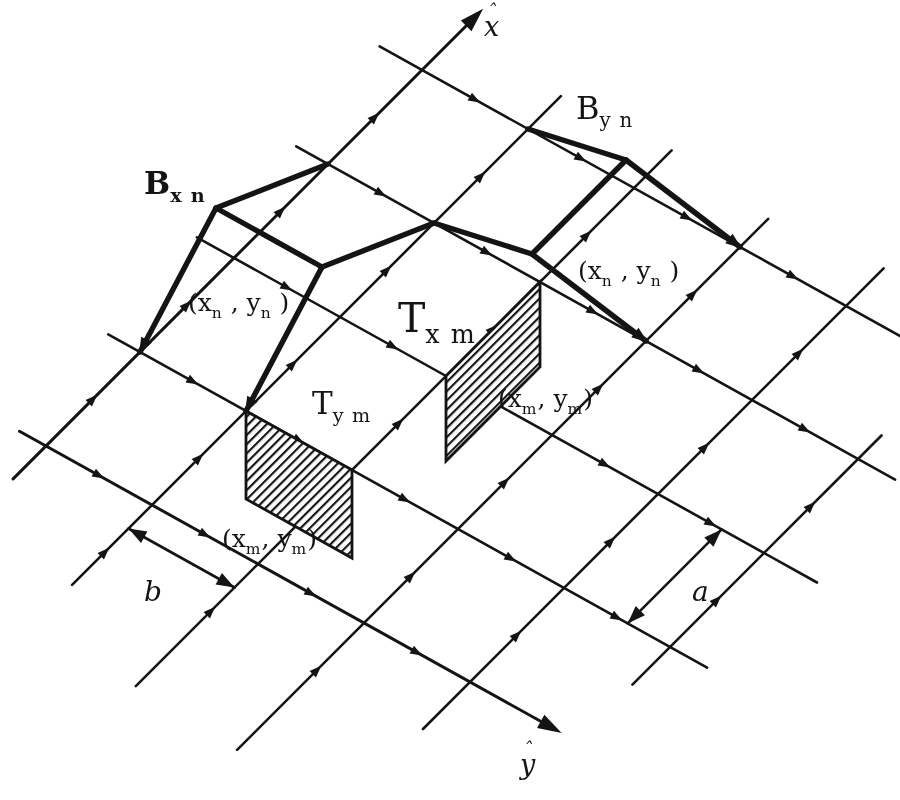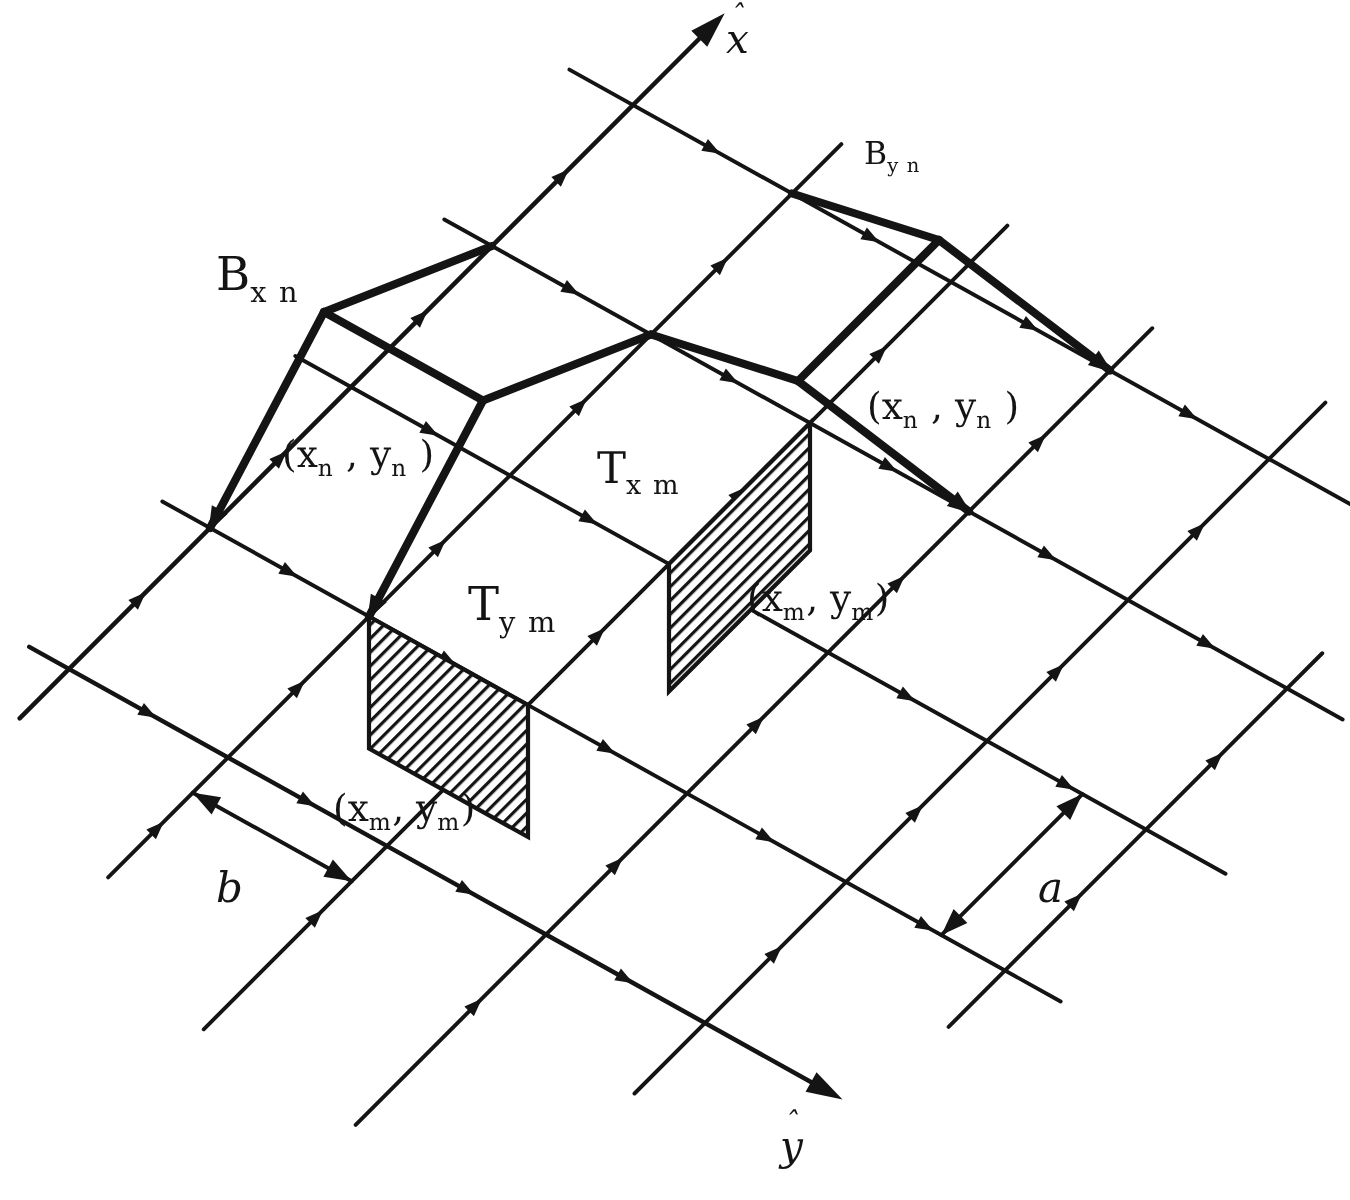--- a/index.html
+++ b/index.html
@@ -147,23 +147,23 @@
           <polygon points="647.5899024920901,342.2133466387004 631.2306426392677,337.2762810053678 638.51072247147,327.7368660528269" fill="#141414"></polygon>
           <line x1="528" y1="129" x2="626" y2="160" stroke="#141414" stroke-width="5.4" stroke-linecap="round"></line>
           <line x1="740" y1="247" x2="626" y2="160" stroke="#141414" stroke-width="5.4" stroke-linecap="round"></line>
           <polygon points="741.5899024920901,248.2133466387004 725.2306426392677,243.2762810053678 732.51072247147,233.73686605282685" fill="#141414"></polygon>
           <line x1="532" y1="254" x2="626" y2="160" stroke="#141414" stroke-width="5.4" stroke-linecap="round"></line>
         </g>
       </g>
   </svg>
 <div class="label" style="left: 484px; top: 6px; font-size: 27px;"><span class="hatstack it"><span class="hat">ˆ</span><span class="ch">x</span></span></div>
     <div class="label" style="left: 520px; top: 744px; font-size: 27px;"><span class="hatstack it"><span class="hat">ˆ</span><span class="ch">y</span></span></div>
-    <div class="label" style="left: 144px; top: 168px; font-size: 31px;"><span>B</span><span class="sub">x n</span></div>
-    <div class="label" style="left: 576px; top: 92px; font-size: 21px;"><span>B</span><span class="sub">y n</span></div>
+    <div class="label" style="left: 144px; top: 168px; font-size: 31px; font-weight: bold;"><span>B</span><span class="sub">x n</span></div>
+    <div class="label" style="left: 576px; top: 92px; font-size: 32px;"><span>B</span><span class="sub">y n</span></div>
     <div class="label" style="left: 188px; top: 290px; font-size: 25px;"><span>(x</span><span class="sub">n</span><span> , y</span><span class="sub">n</span><span> )</span></div>
     <div class="label" style="left: 578px; top: 258px; font-size: 25px;"><span>(x</span><span class="sub">n</span><span> , y</span><span class="sub">n</span><span> )</span></div>
-    <div class="label" style="left: 398px; top: 298px; font-size: 29px;"><span>T</span><span class="sub">x m</span></div>
+    <div class="label" style="left: 398px; top: 298px; font-size: 41px;"><span>T</span><span class="sub">x m</span></div>
     <div class="label" style="left: 312px; top: 388px; font-size: 31px;"><span>T</span><span class="sub">y m</span></div>
     <div class="label" style="left: 498px; top: 386px; font-size: 25px;"><span>(x</span><span class="sub">m</span><span>, y</span><span class="sub">m</span><span>)</span></div>
     <div class="label" style="left: 222px; top: 526px; font-size: 25px;"><span>(x</span><span class="sub">m</span><span>, y</span><span class="sub">m</span><span>)</span></div>
     <div class="label" style="left: 692px; top: 578px; font-size: 28px;"><span class="it">a</span></div>
     <div class="label" style="left: 144px; top: 578px; font-size: 28px;"><span class="it">b</span></div>
   </div>
 
 </body></html>

